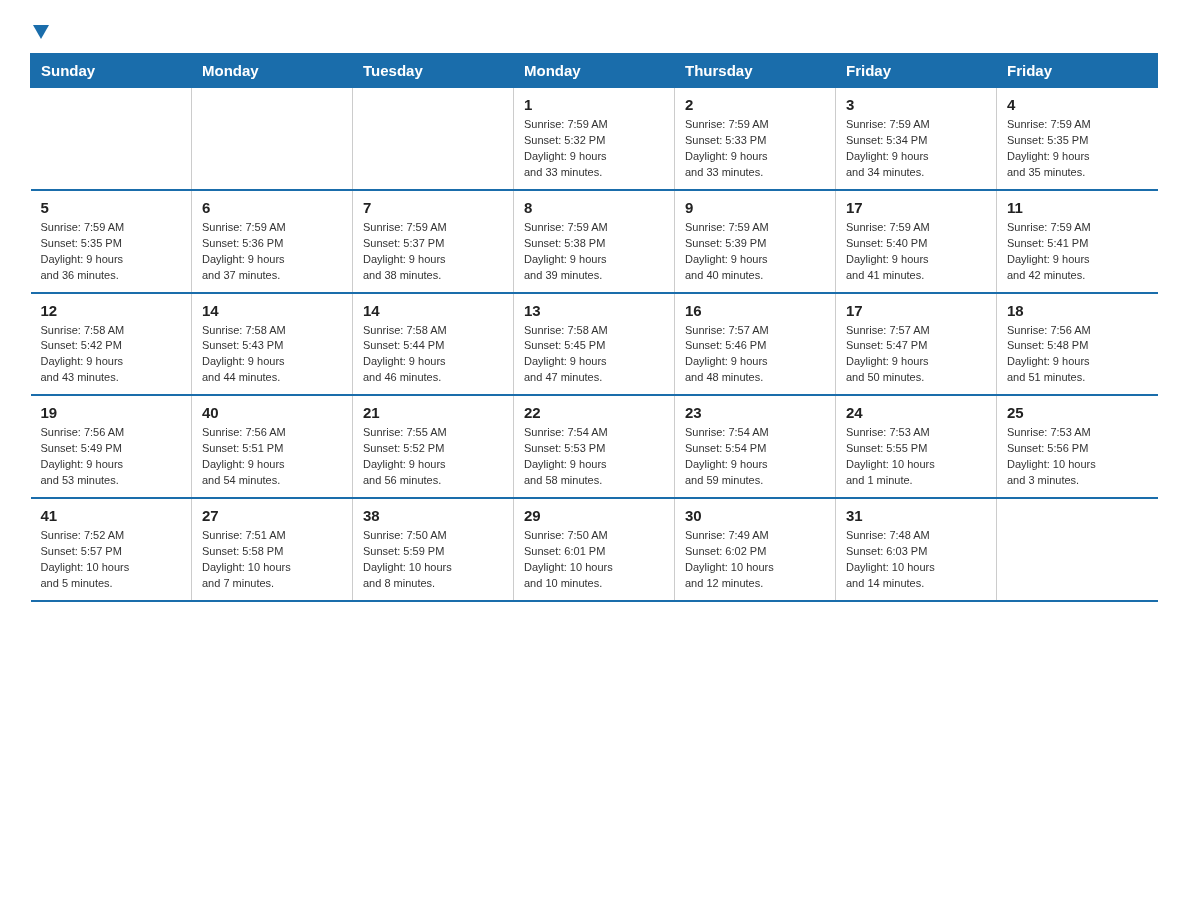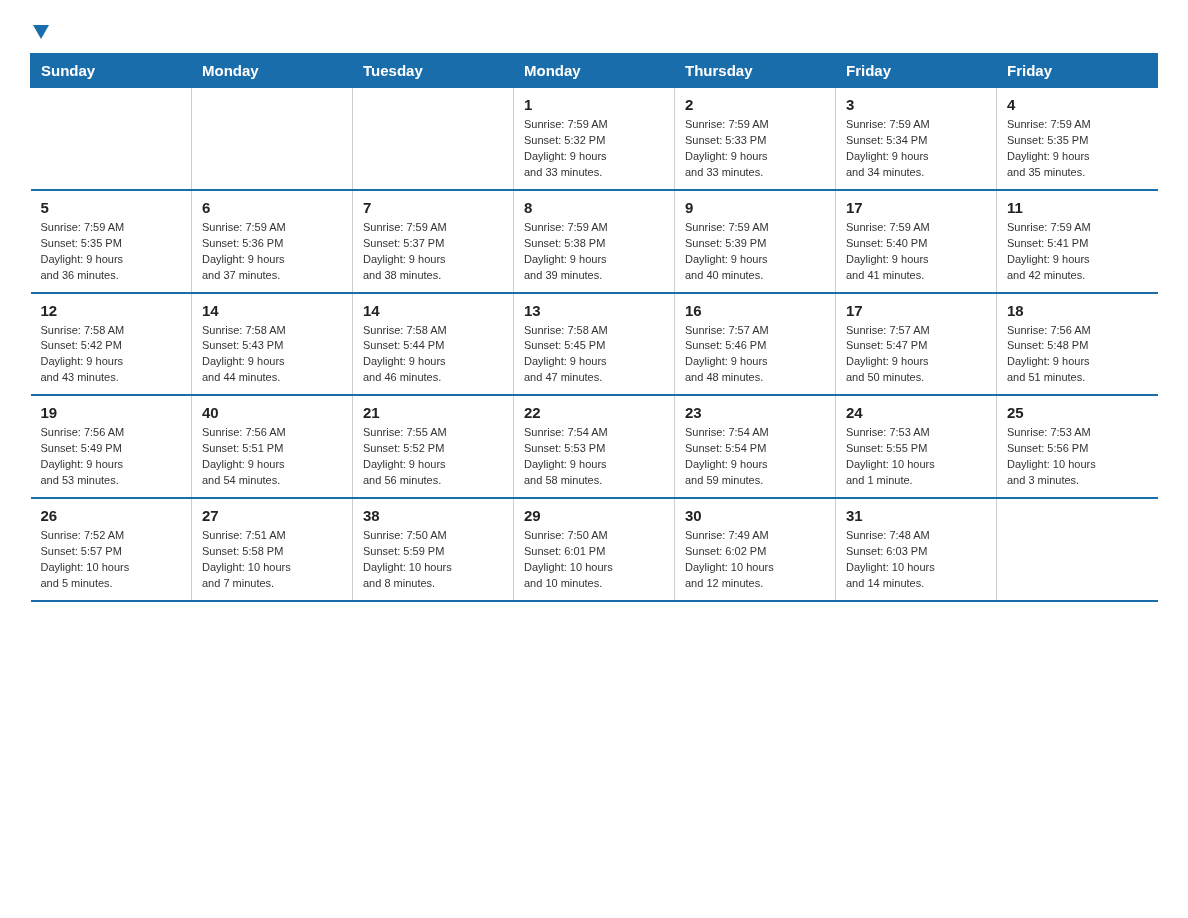--- a/index.html
+++ b/index.html
@@ -236,21 +236,21 @@
           <span class="day-num">24</span>
           <div class="day-info">Sunrise: 7:53 AM<br>Sunset: 5:55 PM<br>Daylight: 10 hours<br>and 1 minute.</div>
         </td>
         <td>
           <span class="day-num">25</span>
           <div class="day-info">Sunrise: 7:53 AM<br>Sunset: 5:56 PM<br>Daylight: 10 hours<br>and 3 minutes.</div>
         </td>
       </tr>
       <tr>
         <td>
-          <span class="day-num">26</span>
+          <span class="day-num">41</span>
           <div class="day-info">Sunrise: 7:52 AM<br>Sunset: 5:57 PM<br>Daylight: 10 hours<br>and 5 minutes.</div>
         </td>
         <td>
           <span class="day-num">27</span>
           <div class="day-info">Sunrise: 7:51 AM<br>Sunset: 5:58 PM<br>Daylight: 10 hours<br>and 7 minutes.</div>
         </td>
         <td>
           <span class="day-num">38</span>
           <div class="day-info">Sunrise: 7:50 AM<br>Sunset: 5:59 PM<br>Daylight: 10 hours<br>and 8 minutes.</div>
         </td>

